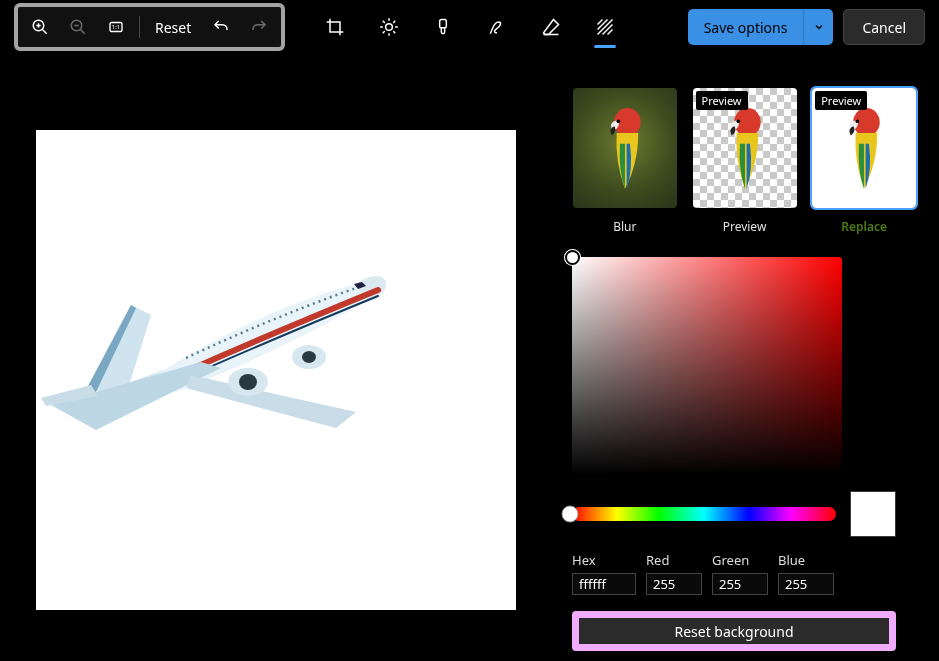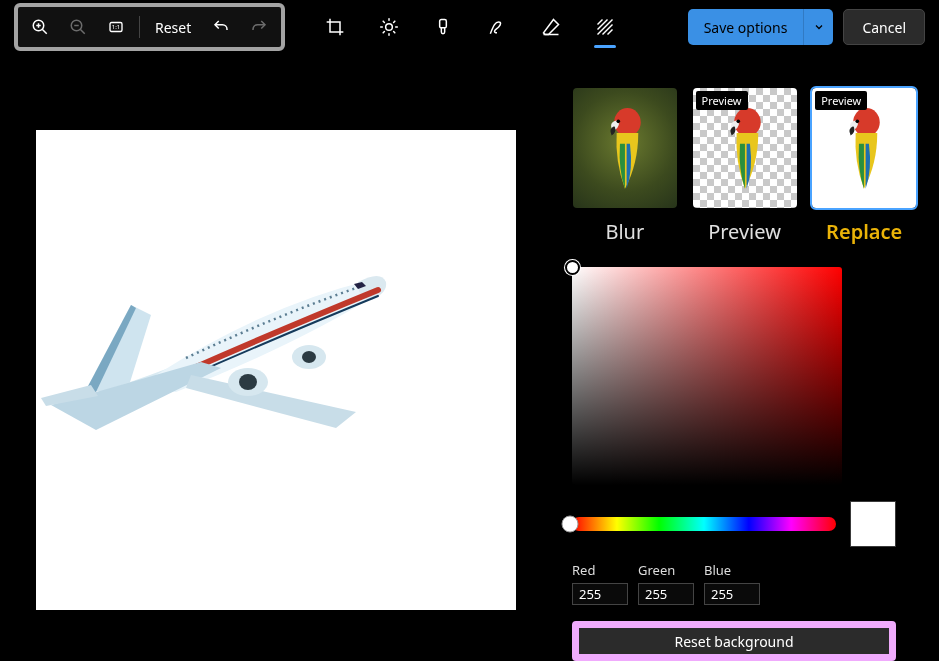--- a/index.html
+++ b/index.html
@@ -45,22 +45,22 @@
   
   .plane{position:absolute;inset:0}
   
   
   .side{flex:1;min-width:0;padding:28px 22px 20px 12px;overflow:hidden}
   .bg-options{display:flex;gap:14px}
   .bg-opt{flex:1;display:flex;flex-direction:column;align-items:center;gap:10px;position:relative}
   .thumb{width:104px;height:120px;border-radius:4px;position:relative;overflow:hidden;cursor:pointer}
   .thumb.sel{outline:2px solid var(--accent-light);outline-offset:0;border-radius:4px}
   .badge{position:absolute;top:3px;left:3px;background:#000;color:#fff;font-size:11px;padding:2px 6px;border-radius:2px;z-index:3}
-  .bg-opt-label{font-size:20px;color:#e0e0e0}
-  .bg-opt.sel .bg-opt-label{font-weight:600;color:#eab308}
+  .bg-opt-label{font-size:12px;color:#e0e0e0}
+  .bg-opt.sel .bg-opt-label{font-weight:600;color:#4d7c0f}
   
   
   .parrot{position:absolute;left:26%;top:8%;width:48%;height:86%}
   
   
   .checker{background-image:
      linear-gradient(45deg,#c9c9c9 25%,transparent 25%),
      linear-gradient(-45deg,#c9c9c9 25%,transparent 25%),
      linear-gradient(45deg,transparent 75%,#c9c9c9 75%),
      linear-gradient(-45deg,transparent 75%,#c9c9c9 75%);
@@ -287,20 +287,24 @@
     </div>
 
     <div class="hue-row" style="width:324px">
       <div class="hue">
         <div class="hue-thumb"></div>
       </div>
       <div class="swatch"></div>
     </div>
 
     <div class="vals" style="width:324px">
+      <div class="vcol" style="flex:0 0 64px">
+        <span class="vlab">Hex</span>
+        <input value="ffffff" style="">
+      </div>
       <div class="vcol" style="flex:0 0 56px">
         <span class="vlab">Red</span>
         <input value="255" style="">
       </div>
       <div class="vcol" style="flex:0 0 56px">
         <span class="vlab">Green</span>
         <input value="255" style="">
       </div>
       <div class="vcol" style="flex:0 0 56px">
         <span class="vlab">Blue</span>

